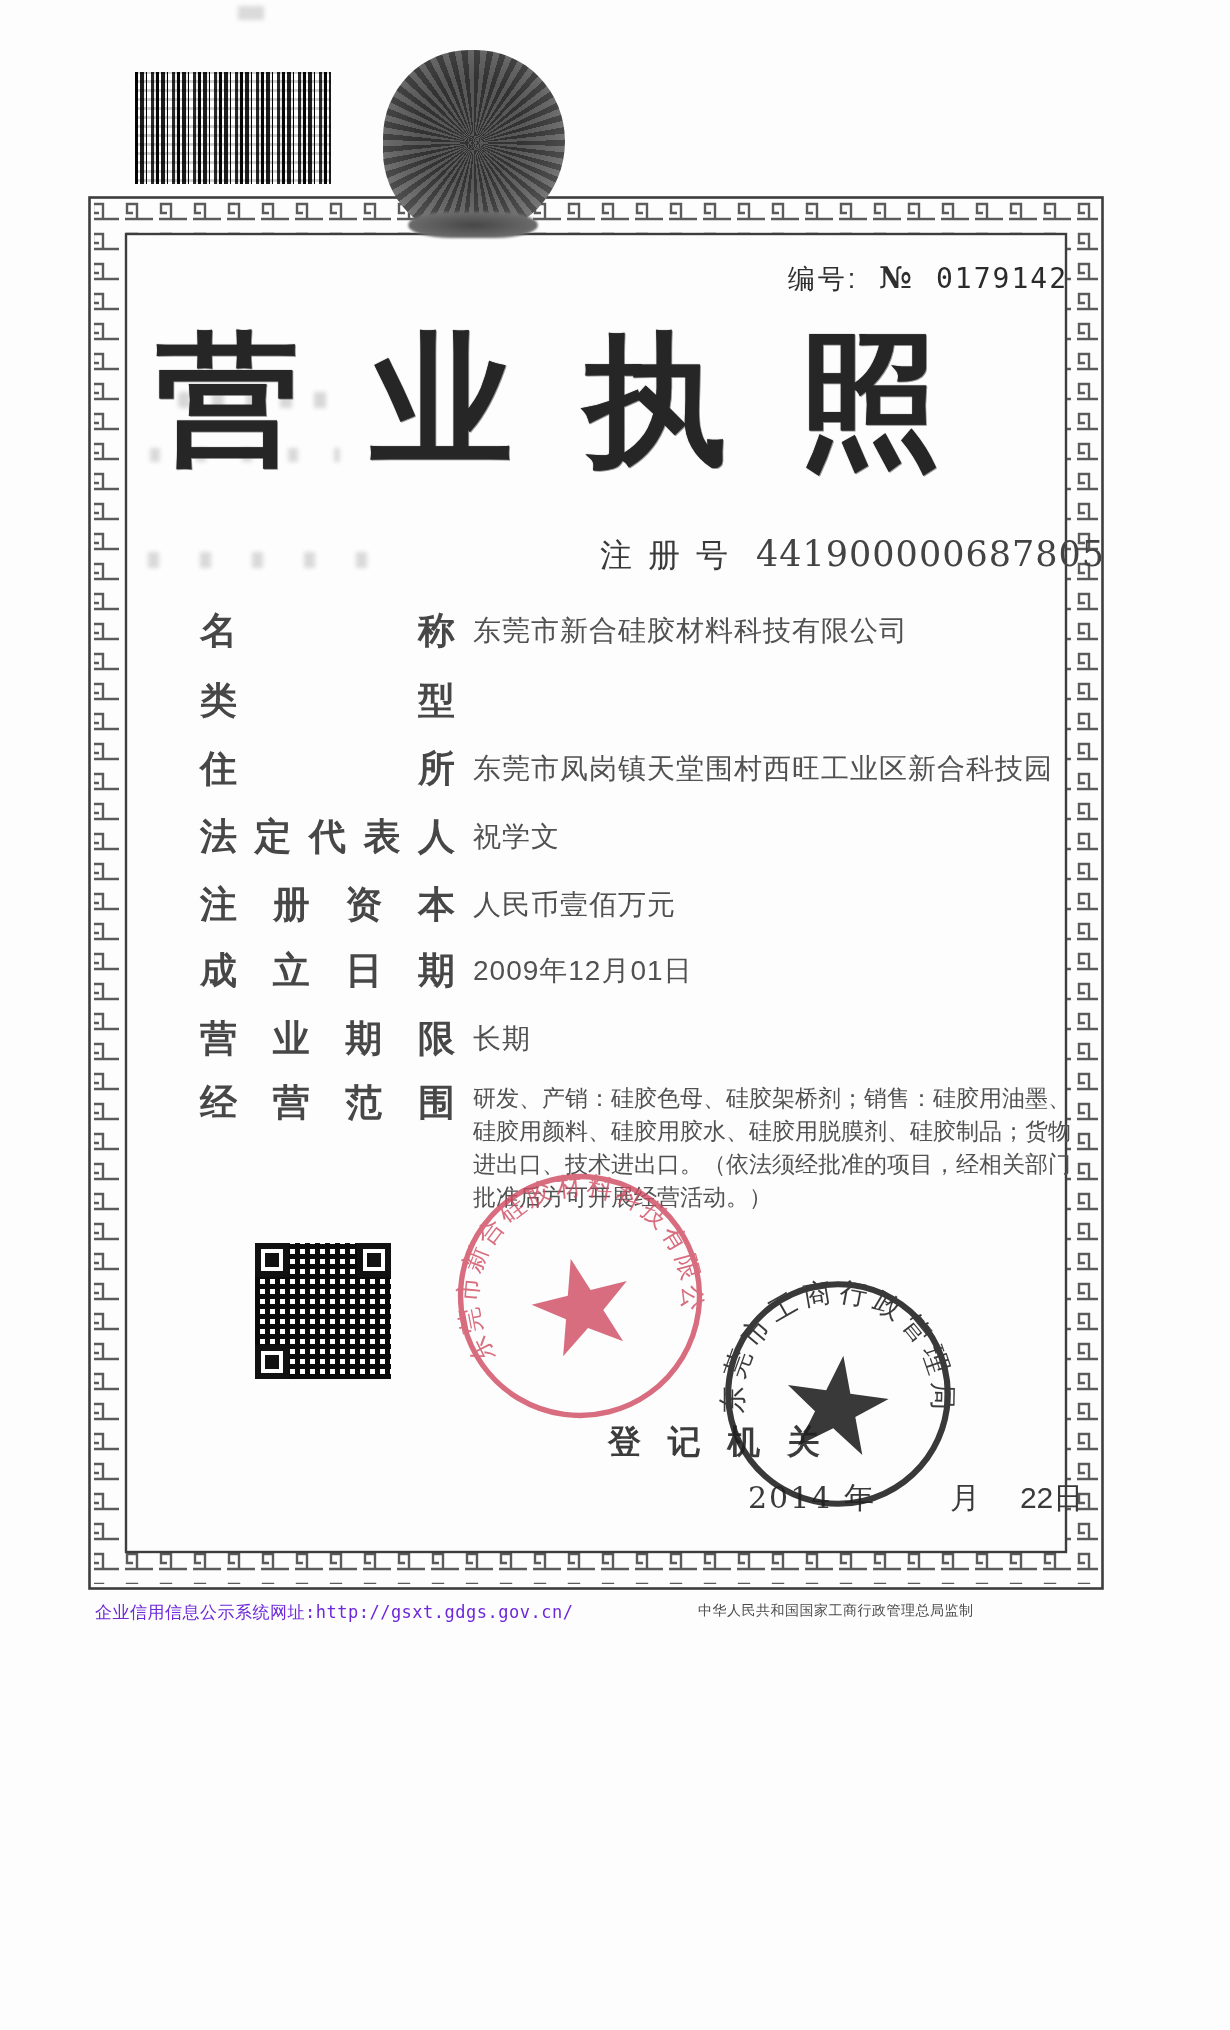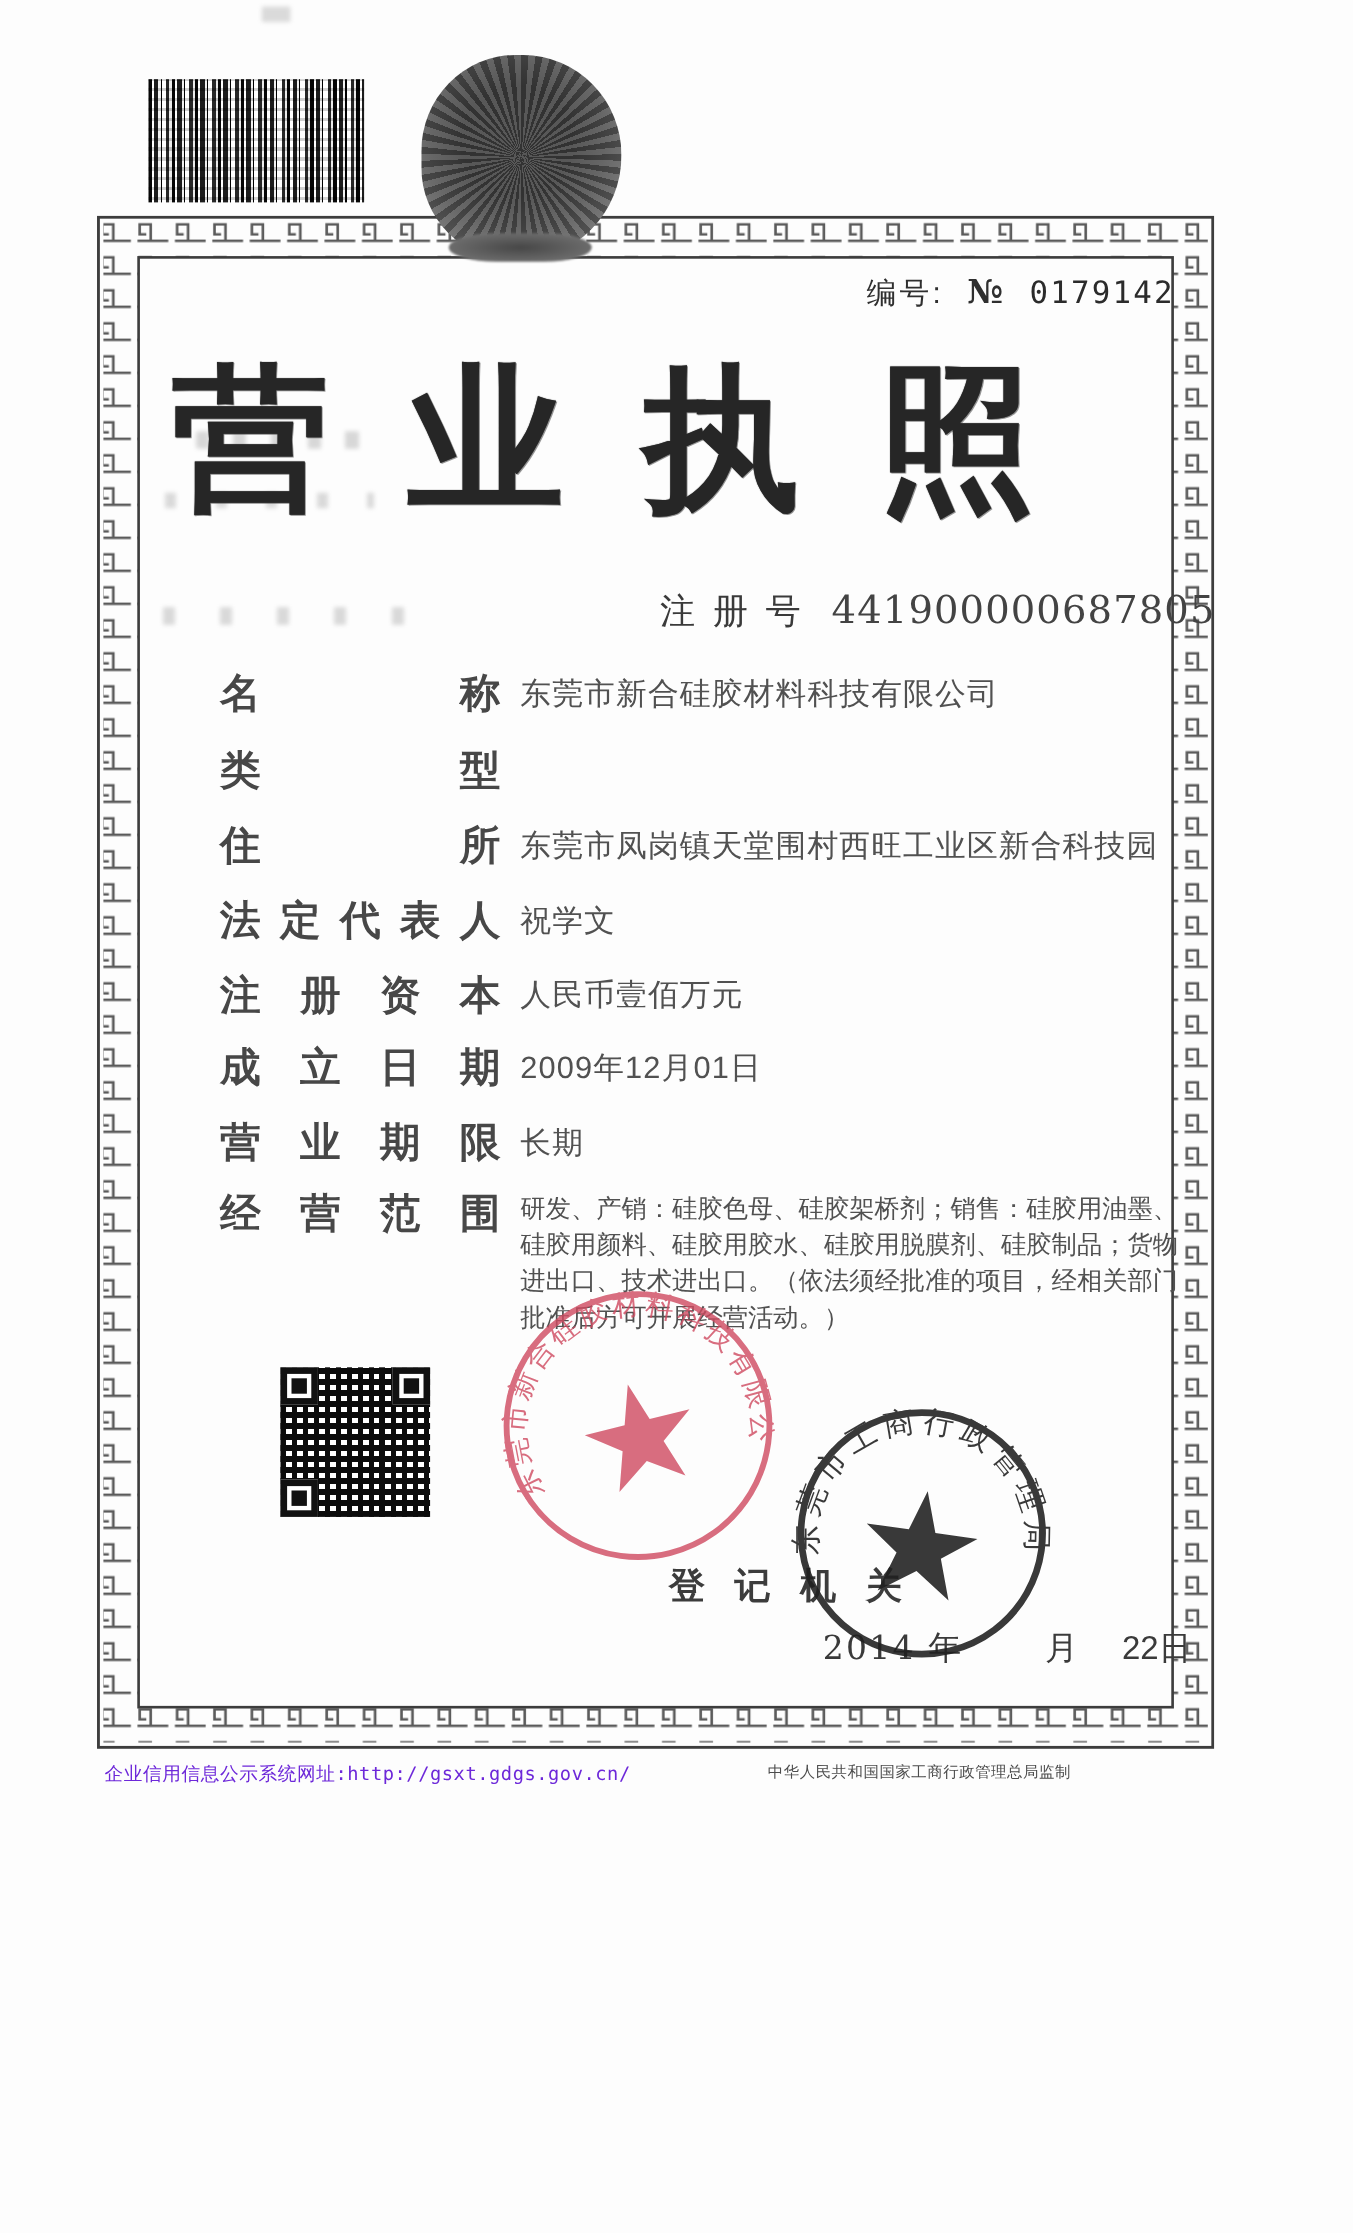--- a/index.html
+++ b/index.html
@@ -18,21 +18,21 @@
     background:radial-gradient(circle at 48% 42%,#3c3c3c 0 35%,#4d4d4d 55%,#606060 72%,#7d7d7d 88%,#9a9a9a 100%),
                repeating-conic-gradient(from 20deg,rgba(255,255,255,.14) 0 4deg,rgba(0,0,0,.16) 4deg 8deg);
     background-blend-mode:overlay;filter:blur(.6px);z-index:5;}
   .emblem-base{position:absolute;left:408px;top:212px;width:130px;height:26px;border-radius:40%/60%;
     background:radial-gradient(#474747,#6b6b6b 70%,#9b9b9b);filter:blur(1px);z-index:5;}
 
   
   .frame{position:absolute;left:88px;top:196px;width:1016px;height:1394px;z-index:1;}
 
   
-  .serial{position:absolute;left:0;top:248px;width:1068px;text-align:right;font-size:27px;
+  .serial{position:absolute;left:0;top:260px;width:1068px;text-align:right;font-size:27px;
     color:#2f2f2f;letter-spacing:3px;z-index:2;}
   .serial .no-sign{font-family:"DejaVu Serif",serif;font-weight:bold;font-size:30px;}
   .serial .digits{font-family:"DejaVu Sans Mono",monospace;font-size:28px;letter-spacing:2px;color:#2b2b2b;}
 
   
   .title{position:absolute;left:88px;top:322px;width:933px;text-align:center;
     font-size:142px;font-weight:800;line-height:1.1;color:#262626;
     letter-spacing:72px;padding-left:60px;box-sizing:border-box;
     text-shadow:0 0 1px #333, 1px 1px 0 rgba(60,60,60,.5);z-index:2;
     font-family:"DejaVu Sans",sans-serif;}

